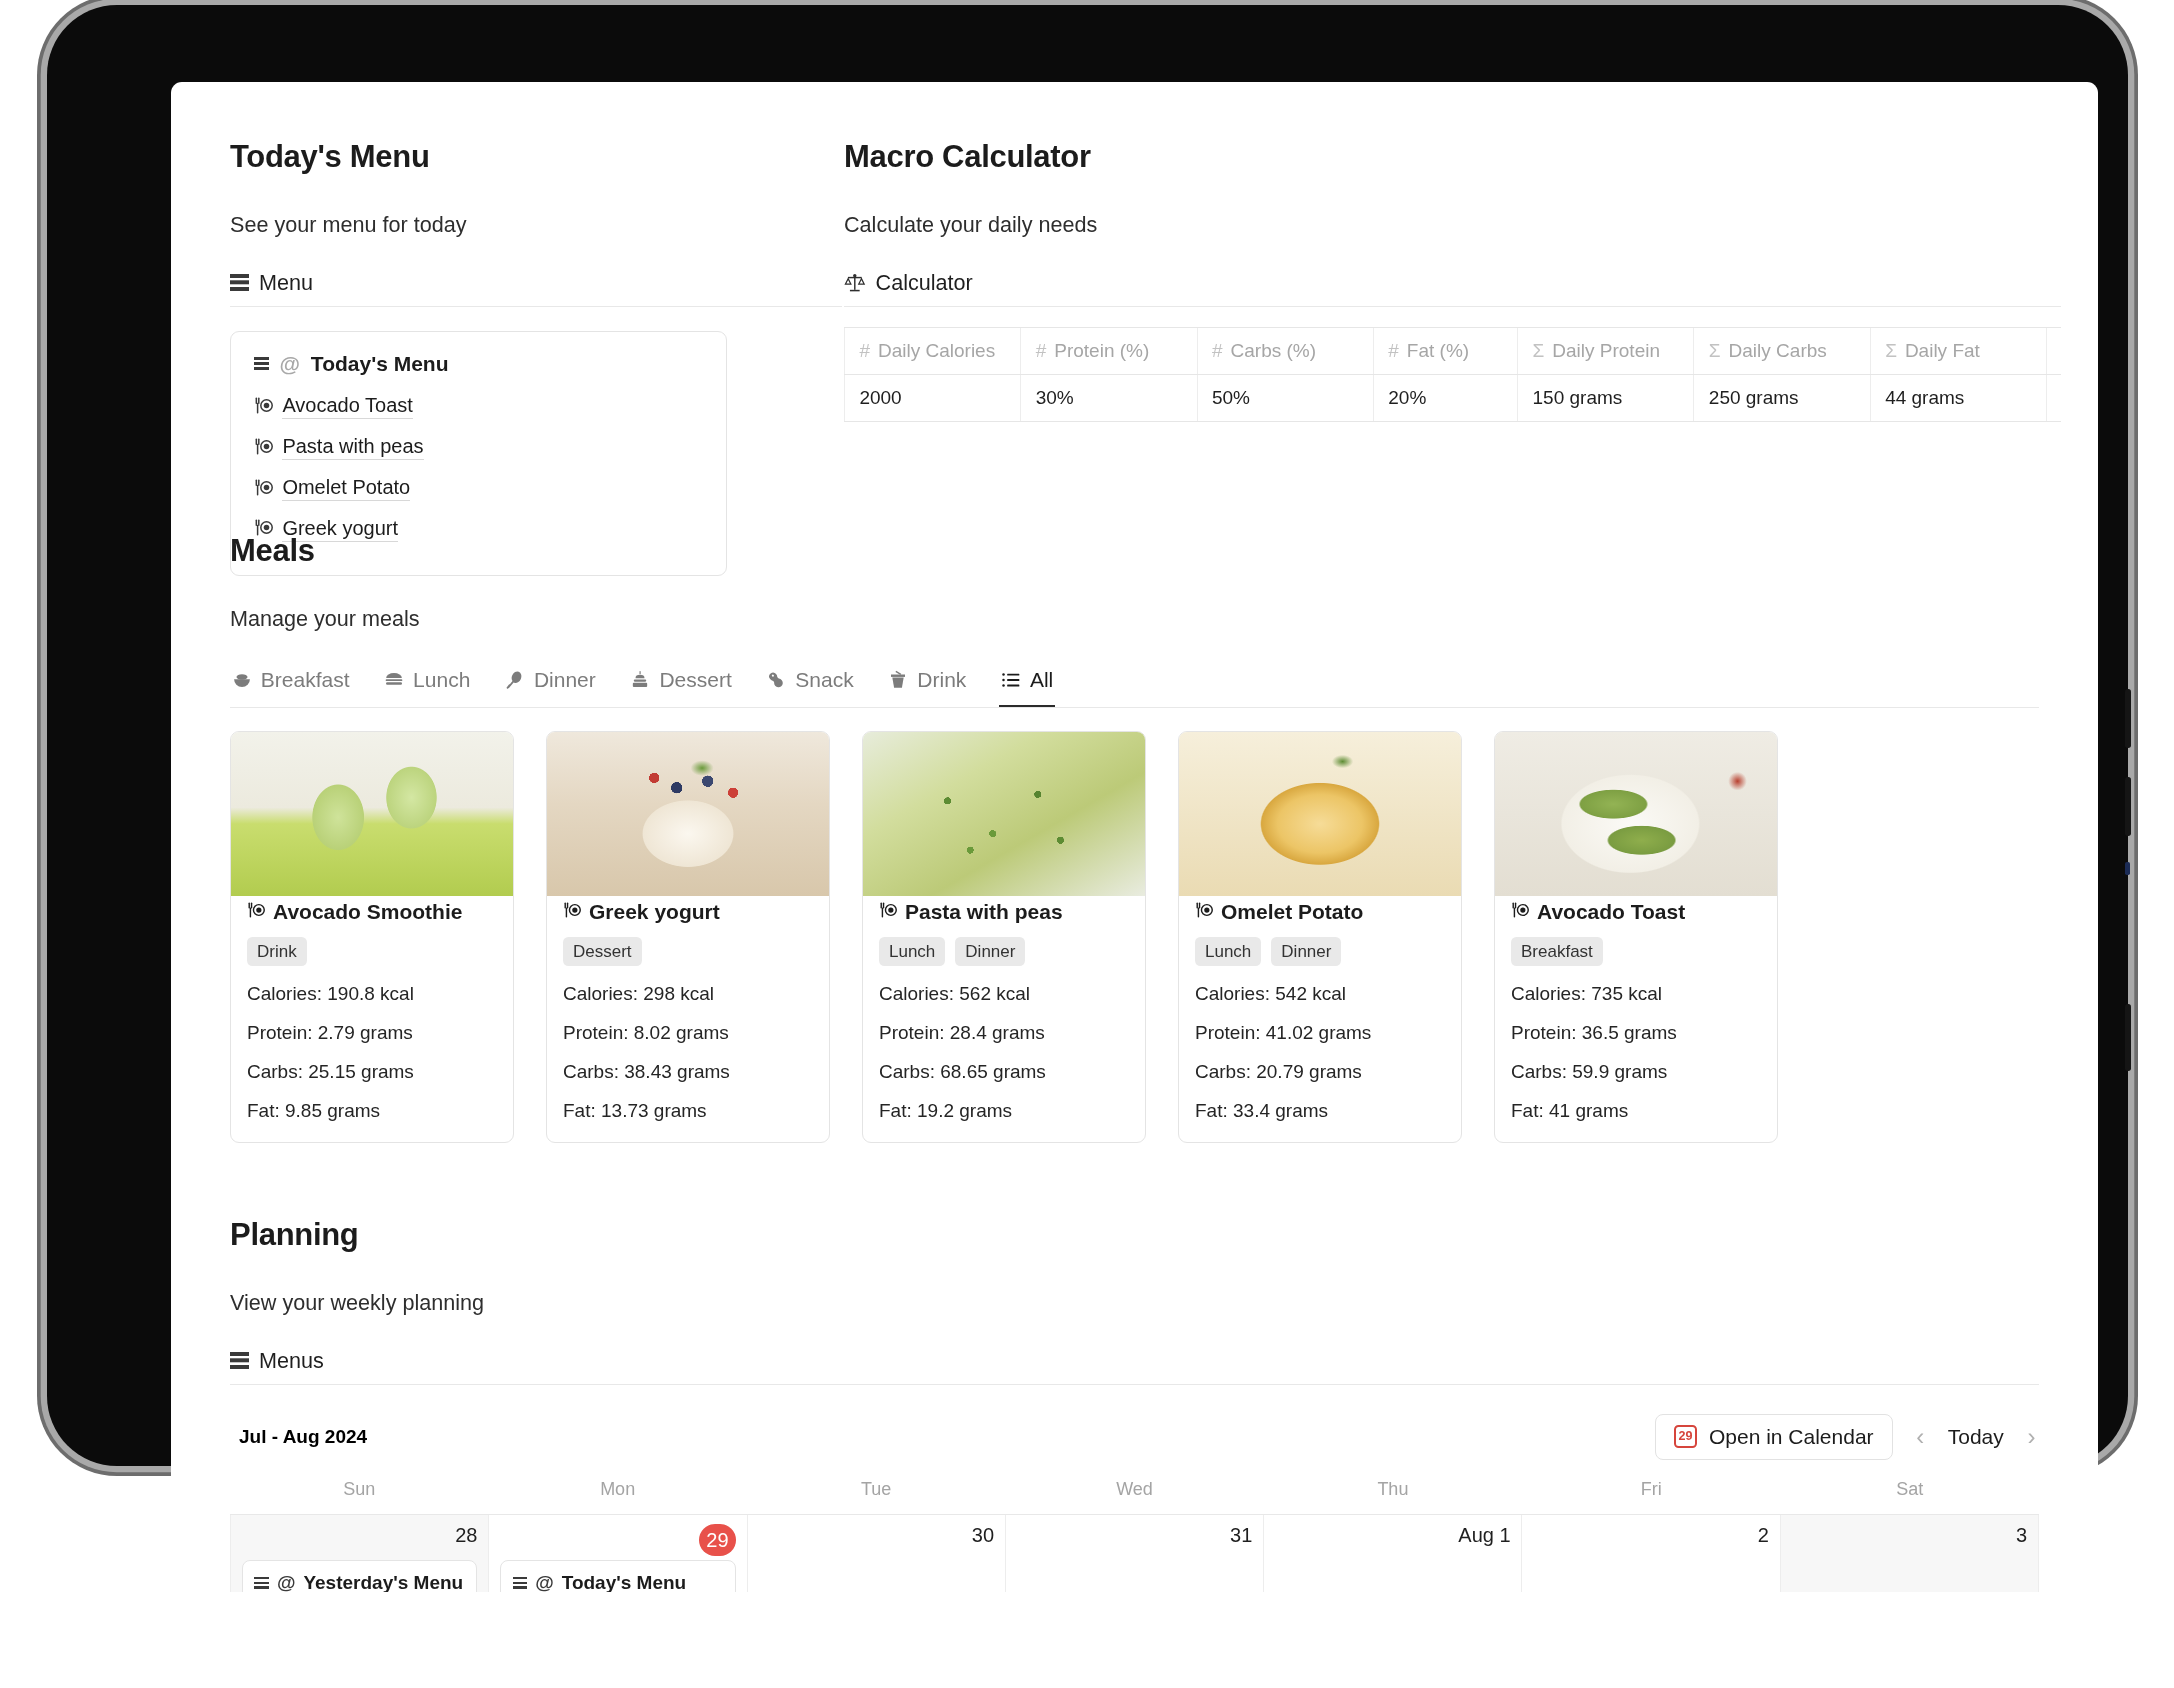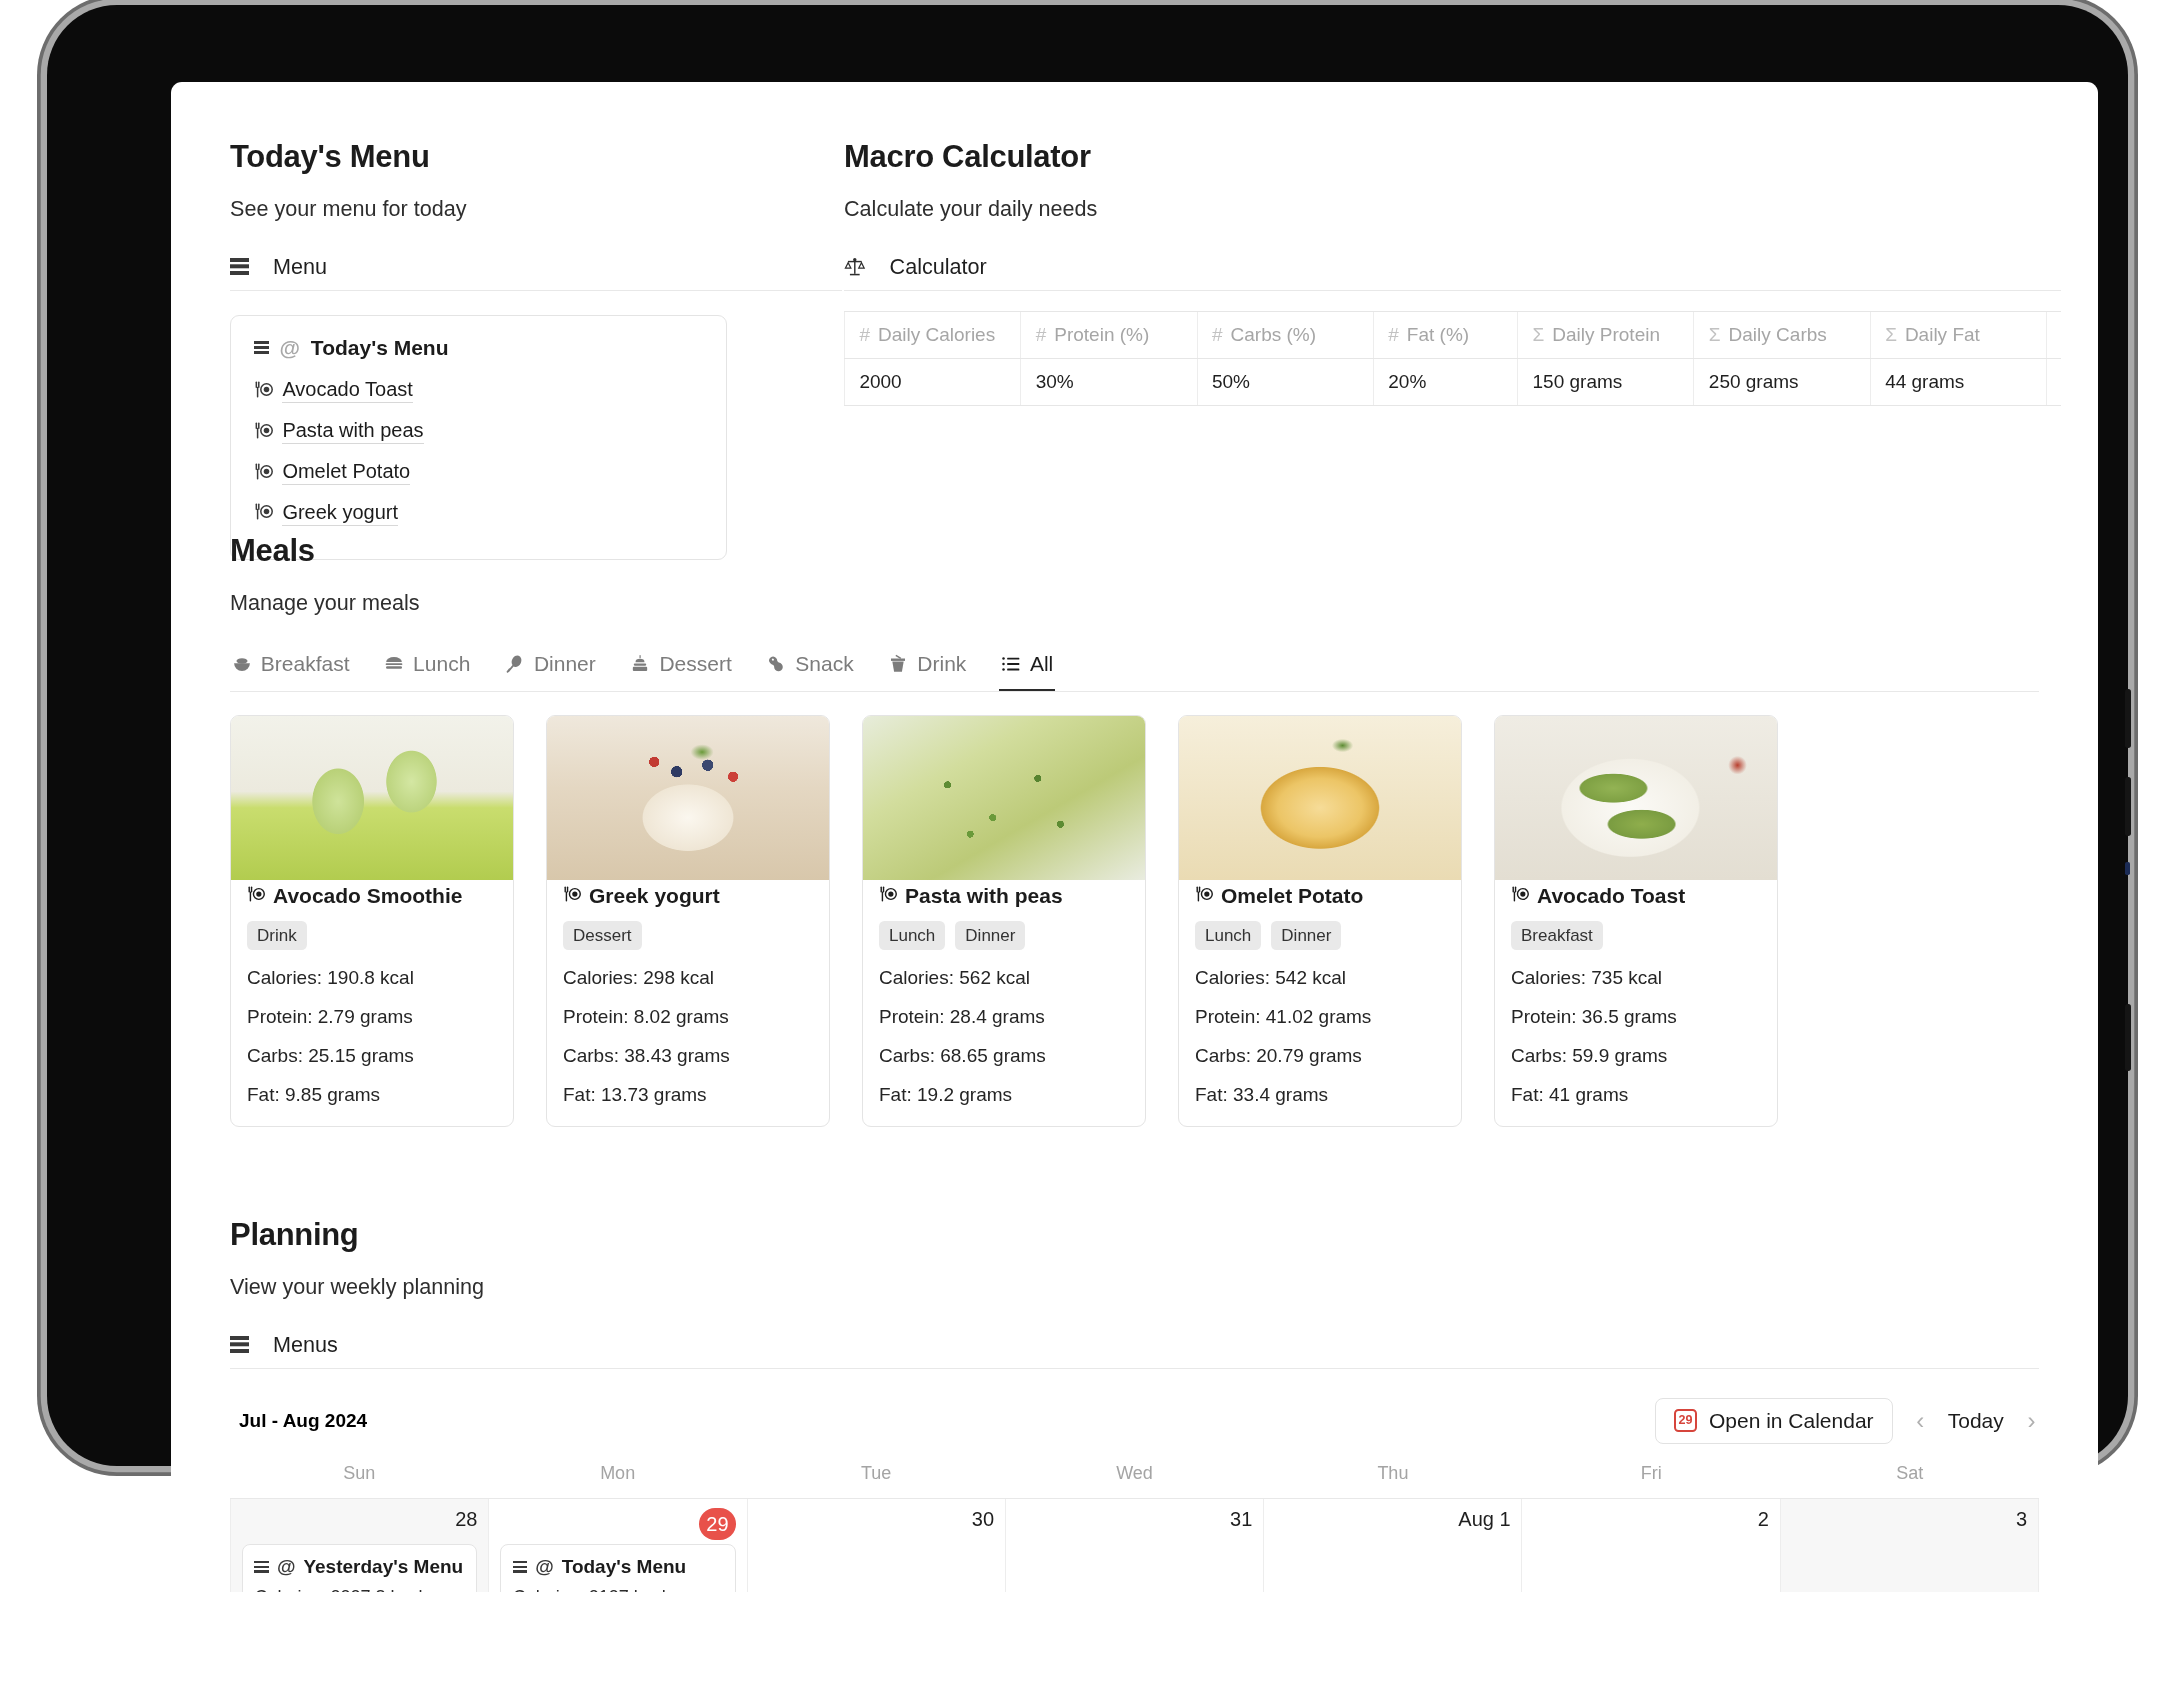--- a/index.html
+++ b/index.html
@@ -57,27 +57,27 @@
   h2.section-title {
     font-size: 31px;
     font-weight: bold;
     color: #1c1c1c;
     letter-spacing: -0.3px;
     line-height: 1.2;
   }
   p.section-sub {
     font-size: 21.6px;
     color: #2e2e2e;
-    margin-top: 20px;
+    margin-top: 36px;
   }
 
   .db-header {
     display: flex;
     align-items: center;
-    gap: 24px;
+    gap: 10px;
     margin-top: 32px;
     padding-bottom: 10.8px;
     font-size: 21.6px;
     color: #1f1f1f;
   }
   .db-rule {
     height: 0.9px;
     background: #e8e8e8;
     width: 100%;
   }

